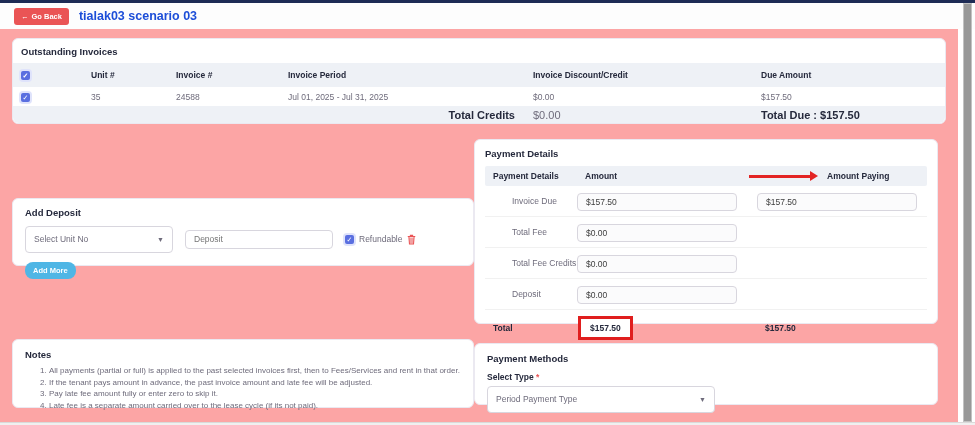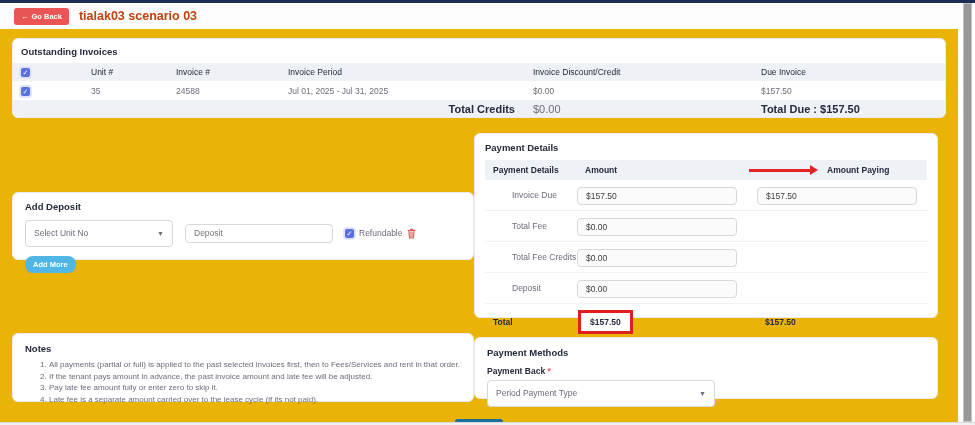--- a/index.html
+++ b/index.html
@@ -15,34 +15,34 @@
   .app-header {
     height: 26px; background: #fdfdfd;
     display: flex; align-items: center; gap: 10px; padding: 0 14px;
   }
   .back-btn {
     background: #ea5455; color: #fff; border: none; border-radius: 3px;
     font-size: 7.5px; font-weight: bold; padding: 4px 7px; cursor: pointer;
     display: inline-flex; align-items: center; gap: 3px;
     font-family: "Liberation Sans", sans-serif;
   }
-  .page-title { font-size: 12.5px; font-weight: bold; color: #c2410c; }
-
-  .content { width: 958px; background: #eab308; padding: 9px 12px 0 12px; height: 393px; }
+  .page-title { font-size: 12.5px; font-weight: bold; color: #1d4ed8; }
+
+  .content { width: 958px; background: #fca5a5; padding: 9px 12px 0 12px; height: 393px; }
 
   .card {
     background: #fff; border: 1px solid #ebe9f1; border-radius: 6px;
   }
   .card-title { font-size: 9.5px; font-weight: bold; color: #25293c; }
 
   
   .invoices-card { margin-bottom: 15px; padding: 7px 0 0 0; }
   .invoices-card .card-title { padding: 0 8px 6px 8px; }
   .inv-grid { display: grid; grid-template-columns: 70px 85px 112px 245px 228px 1fr; align-items: center; }
-  .inv-head { background: #eef1f6; height: 18px; font-size: 8.5px; font-weight: normal; }
+  .inv-head { background: #eef1f6; height: 24px; font-size: 8.5px; font-weight: bold; }
   .inv-row { height: 19px; font-size: 8.5px; color: #6e6b7b; background: #fff; }
   .inv-foot { background: #eef1f6; height: 17px; font-size: 11px; border-radius: 0 0 6px 6px; }
   .inv-grid > div { padding-left: 8px; }
   .cell-right { text-align: right; padding-right: 10px; font-weight: bold; color: #25293c; }
   .muted { color: #6e6b7b; font-weight: normal; }
   .bold-dark { font-weight: bold; color: #25293c; }
 
   .checkbox {
     width: 9px; height: 9px; background: #5a6fe0; border-radius: 2px;
     display: inline-flex; align-items: center; justify-content: center;
@@ -150,21 +150,21 @@
 <div class="content">
 
   <div class="card invoices-card">
     <div class="card-title">Outstanding Invoices</div>
     <div class="inv-grid inv-head">
       <div><span class="checkbox">✓</span></div>
       <div>Unit #</div>
       <div>Invoice #</div>
       <div>Invoice Period</div>
       <div>Invoice Discount/Credit</div>
-      <div>Due Invoice</div>
+      <div>Due Amount</div>
     </div>
     <div class="inv-grid inv-row">
       <div><span class="checkbox">✓</span></div>
       <div>35</div>
       <div>24588</div>
       <div>Jul 01, 2025 - Jul 31, 2025</div>
       <div>$0.00</div>
       <div>$157.50</div>
     </div>
     <div class="inv-grid inv-foot">
@@ -260,21 +260,21 @@
           <li>If the tenant pays amount in advance, the past invoice amount and late fee will be adjusted.</li>
           <li>Pay late fee amount fully or enter zero to skip it.</li>
           <li>Late fee is a separate amount carried over to the lease cycle (if its not paid).</li>
         </ol>
       </div>
     </div>
     <div class="col-right">
       <div class="card pm-card">
         <div class="card-title">Payment Methods</div>
         <div class="pm-label">
-          <span>Payment Back</span>
+          <span>Select Type</span>
           <span class="req">*</span>
         </div>
         <div class="select-box select-payment">
           <span>Period Payment Type</span>
           <span class="caret">▼</span>
         </div>
       </div>
     </div>
   </div>
 

